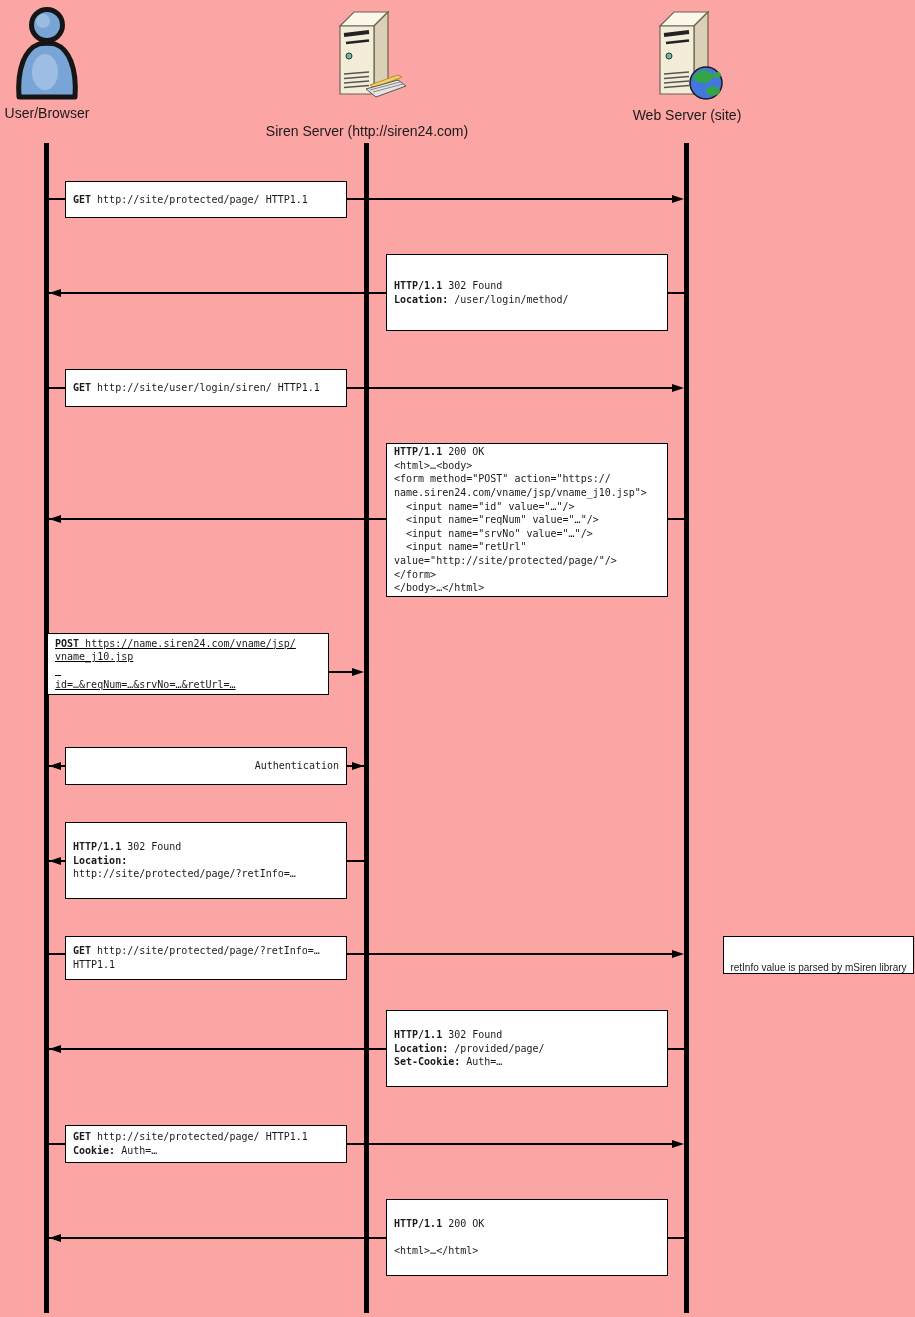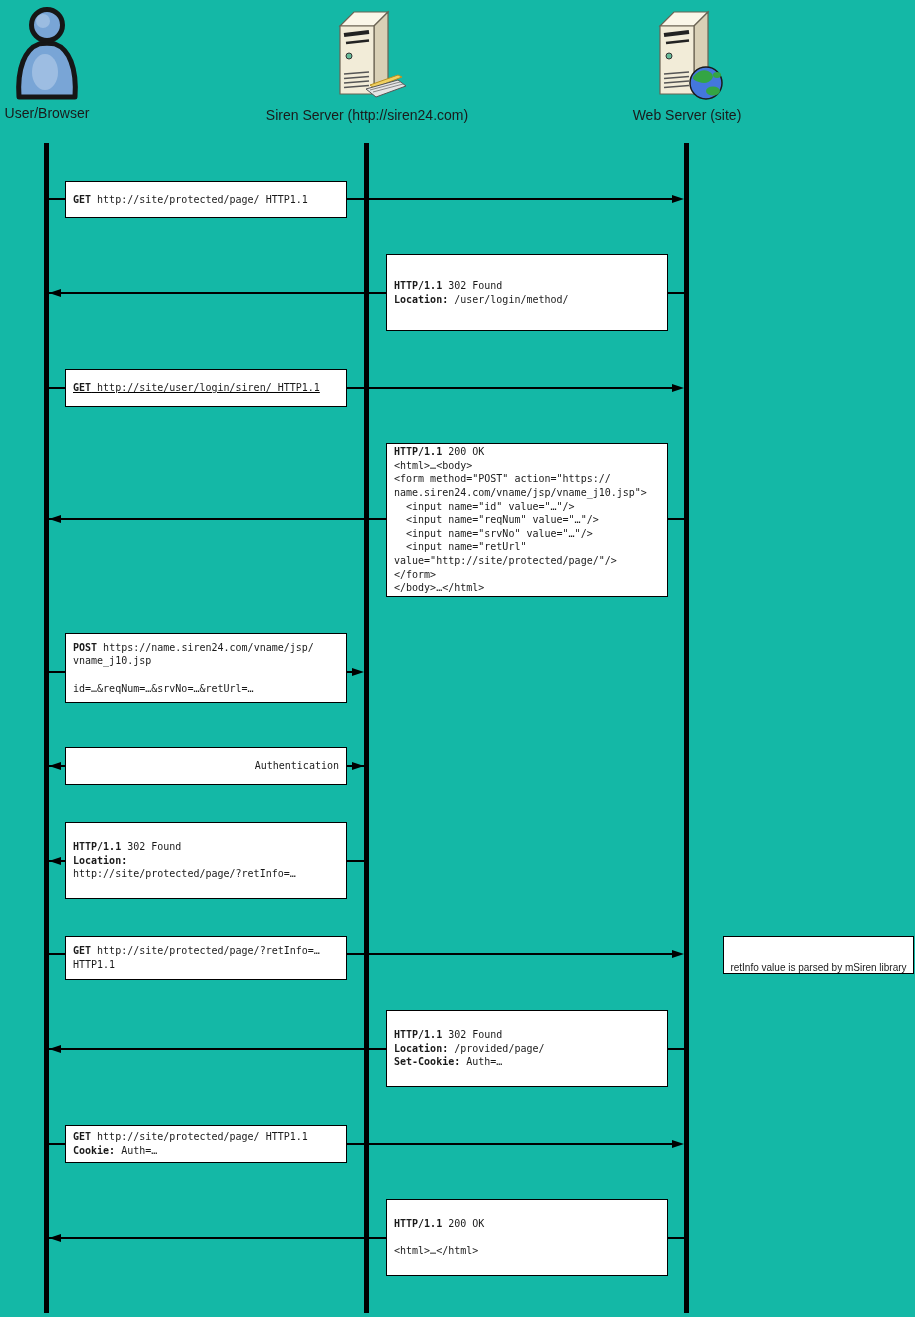--- a/index.html
+++ b/index.html
@@ -1,16 +1,16 @@
 <!DOCTYPE html>
 <html><head>
 <meta charset="utf-8">
 <style>
   html,body{margin:0;padding:0;background:#fff;}
-  #canvas{position:relative;width:915px;height:1317px;background:#14b8a6;overflow:hidden;
+  #canvas{position:relative;width:915px;height:1317px;background:#fca5a5;overflow:hidden;
           font-family:"Liberation Sans",sans-serif;color:#000;}
   .actor{position:absolute;top:4px;width:240px;display:flex;flex-direction:column;align-items:center;}
   .actor-label{margin-top:4px;font-size:14px;color:#1a1a1a;text-align:center;white-space:nowrap;}
   .lifeline{position:absolute;top:143px;height:1170px;width:5px;background:#000;}
   .mline{position:absolute;height:1.6px;background:#000;z-index:1;}
   .ah{position:absolute;width:0;height:0;z-index:2;}
   .ah-r{border-top:4.5px solid transparent;border-bottom:4.5px solid transparent;border-left:12px solid #000;}
   .ah-l{border-top:4.5px solid transparent;border-bottom:4.5px solid transparent;border-right:12px solid #000;}
   .box{position:absolute;background:#fff;border:1px solid #000;z-index:3;box-sizing:border-box;
        display:flex;flex-direction:column;justify-content:center;padding:0 7px;}
@@ -30,21 +30,21 @@
   <div class="actor" style="left:-73px;">
     <svg width="66" height="97" viewBox="0 0 66 97">
       <path d="M5,93 C3,64 11,45 25,40 C28,39 38,39 41,40 C55,45 63,64 61,93 Z" fill="#79a5d6" stroke="#161616" stroke-width="5" stroke-linejoin="round"></path>
       <ellipse cx="31" cy="68" rx="13" ry="18" fill="#a9c6e6" opacity="0.75"></ellipse>
       <circle cx="33" cy="21" r="15.5" fill="#79a5d6" stroke="#161616" stroke-width="5"></circle>
       <circle cx="29" cy="17" r="7" fill="#a9c6e6" opacity="0.7"></circle>
     </svg>
     <div class="actor-label">User/Browser</div>
   </div>
 
-  <div class="actor" style="left:247px;">
+  <div class="actor" style="left:247px;gap:16px;">
     <svg width="82" height="99" viewBox="0 0 82 99">
       <polygon points="14,22 28,8 62,8 48,22" fill="#faf6e8" stroke="#6b6353" stroke-width="1.2"></polygon>
       <polygon points="48,22 62,8 62,76 48,90" fill="#d9d0b6" stroke="#6b6353" stroke-width="1.2"></polygon>
       <polygon points="14,22 48,22 48,90 14,90" fill="#f2ecd8" stroke="#6b6353" stroke-width="1.2"></polygon>
       <line x1="18" y1="31" x2="43" y2="28" stroke="#222" stroke-width="4"></line>
       <line x1="20" y1="39" x2="43" y2="36.5" stroke="#222" stroke-width="2.5"></line>
       <circle cx="23" cy="52" r="3" fill="#66bb99" stroke="#333" stroke-width="1"></circle>
       <line x1="18" y1="70" x2="43" y2="68" stroke="#555" stroke-width="1.4"></line>
       <line x1="18" y1="74.5" x2="43" y2="72.5" stroke="#555" stroke-width="1.4"></line>
       <line x1="18" y1="79" x2="43" y2="77" stroke="#555" stroke-width="1.4"></line>
@@ -117,39 +117,39 @@
 
   <div class="box" style="left:65px;top:181px;width:282px;height:37px;">
     <div class="ln"><span class="b">GET</span><span> http://site/protected/page/ HTTP1.1</span></div>
   </div>
 
   <div class="box" style="left:386px;top:254px;width:282px;height:77px;">
     <div class="ln"><span class="b">HTTP/1.1</span><span> 302 Found</span></div>
     <div class="ln"><span class="b">Location:</span><span> /user/login/method/</span></div>
   </div>
 
-  <div class="box" style="left:65px;top:369px;width:282px;height:38px;text-decoration:underline;">
+  <div class="box" style="left:65px;top:369px;width:282px;height:38px;">
     <div class="ln"><span class="b">GET</span><span> http://site/user/login/siren/ HTTP1.1</span></div>
   </div>
 
   <div class="box" style="left:386px;top:443px;width:282px;height:154px;">
     <div class="ln"><span class="b">HTTP/1.1</span><span> 200 OK</span></div>
     <div class="ln"><span class="b"></span><span>&lt;html&gt;…&lt;body&gt;</span></div>
     <div class="ln"><span class="b"></span><span>&lt;form method="POST" action="https://</span></div>
     <div class="ln"><span class="b"></span><span>name.siren24.com/vname/jsp/vname_j10.jsp"&gt;</span></div>
     <div class="ln"><span class="b"></span><span>  &lt;input name="id" value="…"/&gt;</span></div>
     <div class="ln"><span class="b"></span><span>  &lt;input name="reqNum" value="…"/&gt;</span></div>
     <div class="ln"><span class="b"></span><span>  &lt;input name="srvNo" value="…"/&gt;</span></div>
     <div class="ln"><span class="b"></span><span>  &lt;input name="retUrl"</span></div>
     <div class="ln"><span class="b"></span><span>value="http://site/protected/page/"/&gt;</span></div>
     <div class="ln"><span class="b"></span><span>&lt;/form&gt;</span></div>
     <div class="ln"><span class="b"></span><span>&lt;/body&gt;…&lt;/html&gt;</span></div>
   </div>
 
-  <div class="box" style="left:65px;top:633px;width:282px;height:70px;">
+  <div class="box" style="left:47px;top:633px;width:282px;height:62px;text-decoration:underline;">
     <div class="ln"><span class="b">POST</span><span> https://name.siren24.com/vname/jsp/</span></div>
     <div class="ln"><span class="b"></span><span>vname_j10.jsp</span></div>
     <div class="ln"><span class="b"></span><span>&nbsp;</span></div>
     <div class="ln"><span class="b"></span><span>id=…&amp;reqNum=…&amp;srvNo=…&amp;retUrl=…</span></div>
   </div>
 
   <div class="box center" style="left:65px;top:747px;width:282px;height:38px;">
     <div class="ln"><span class="b"></span><span>Authentication</span></div>
   </div>
 

